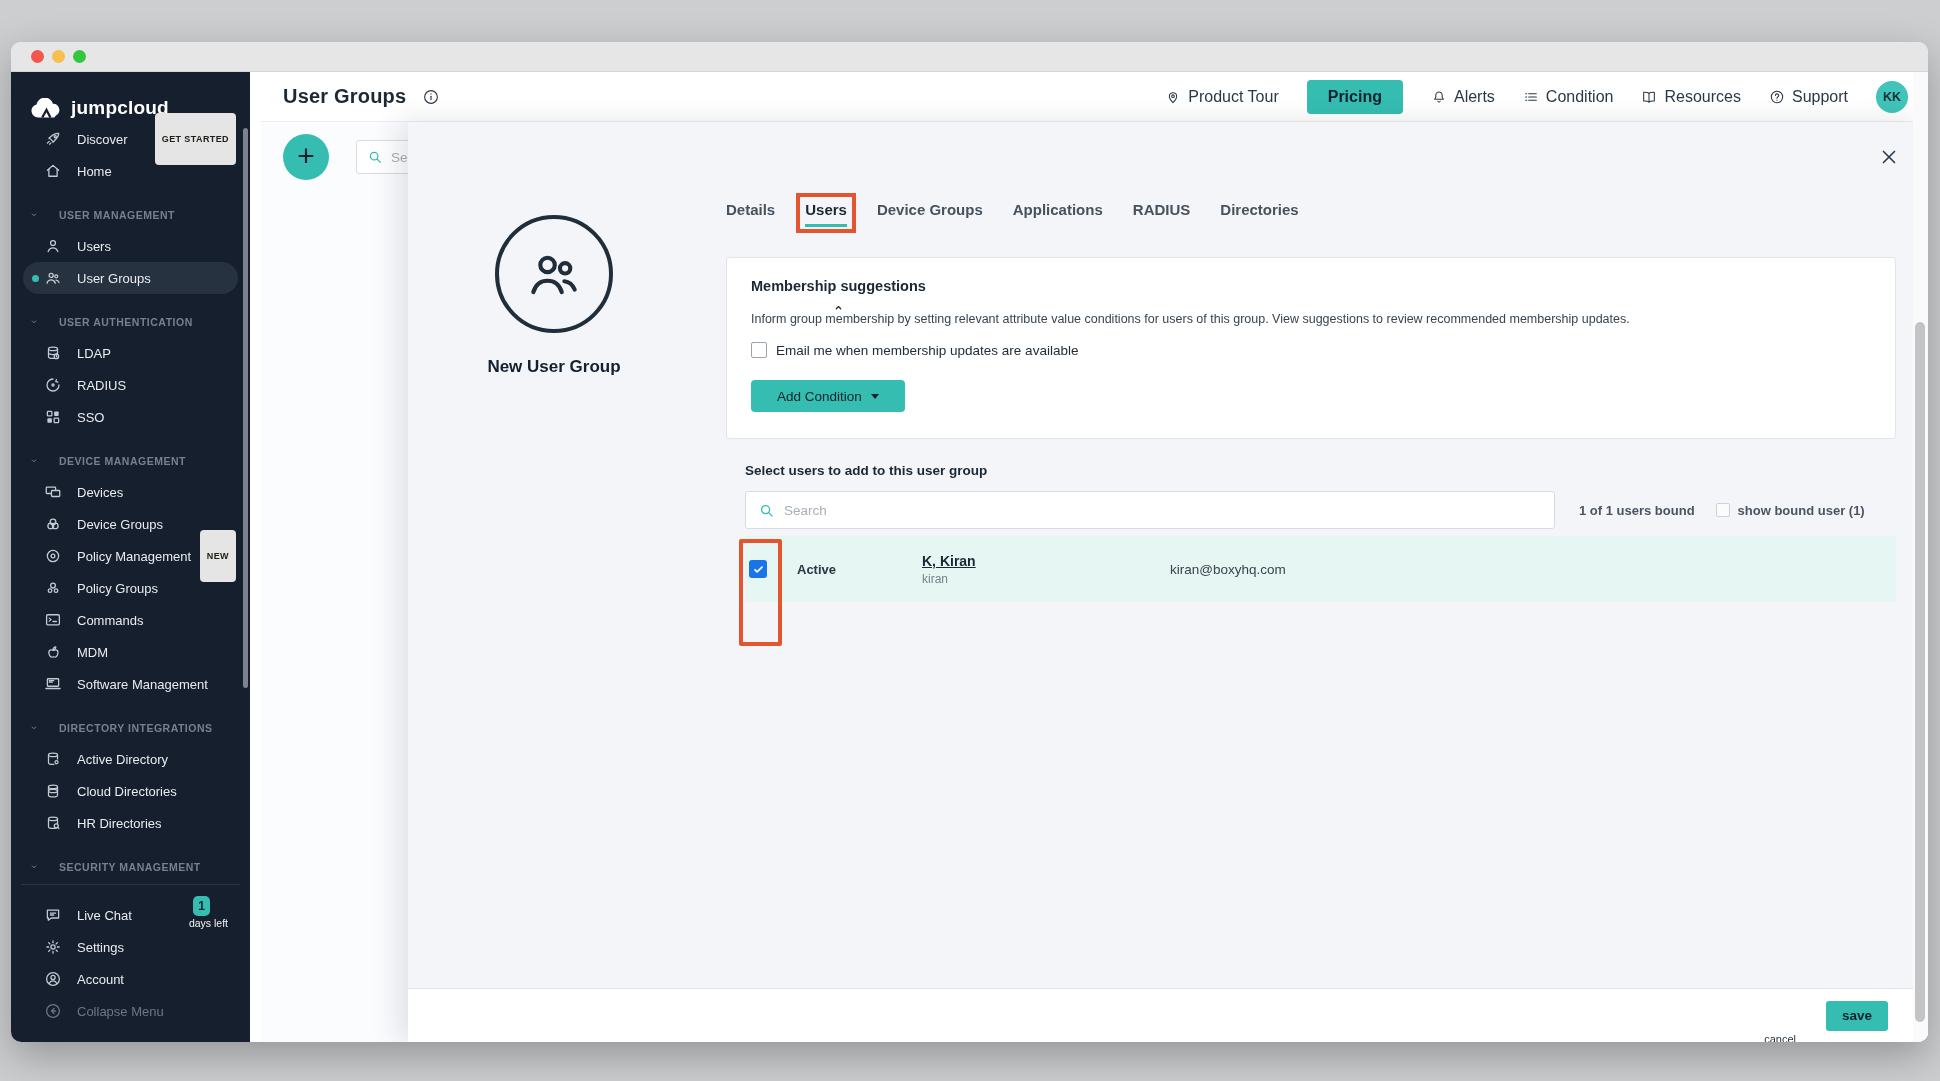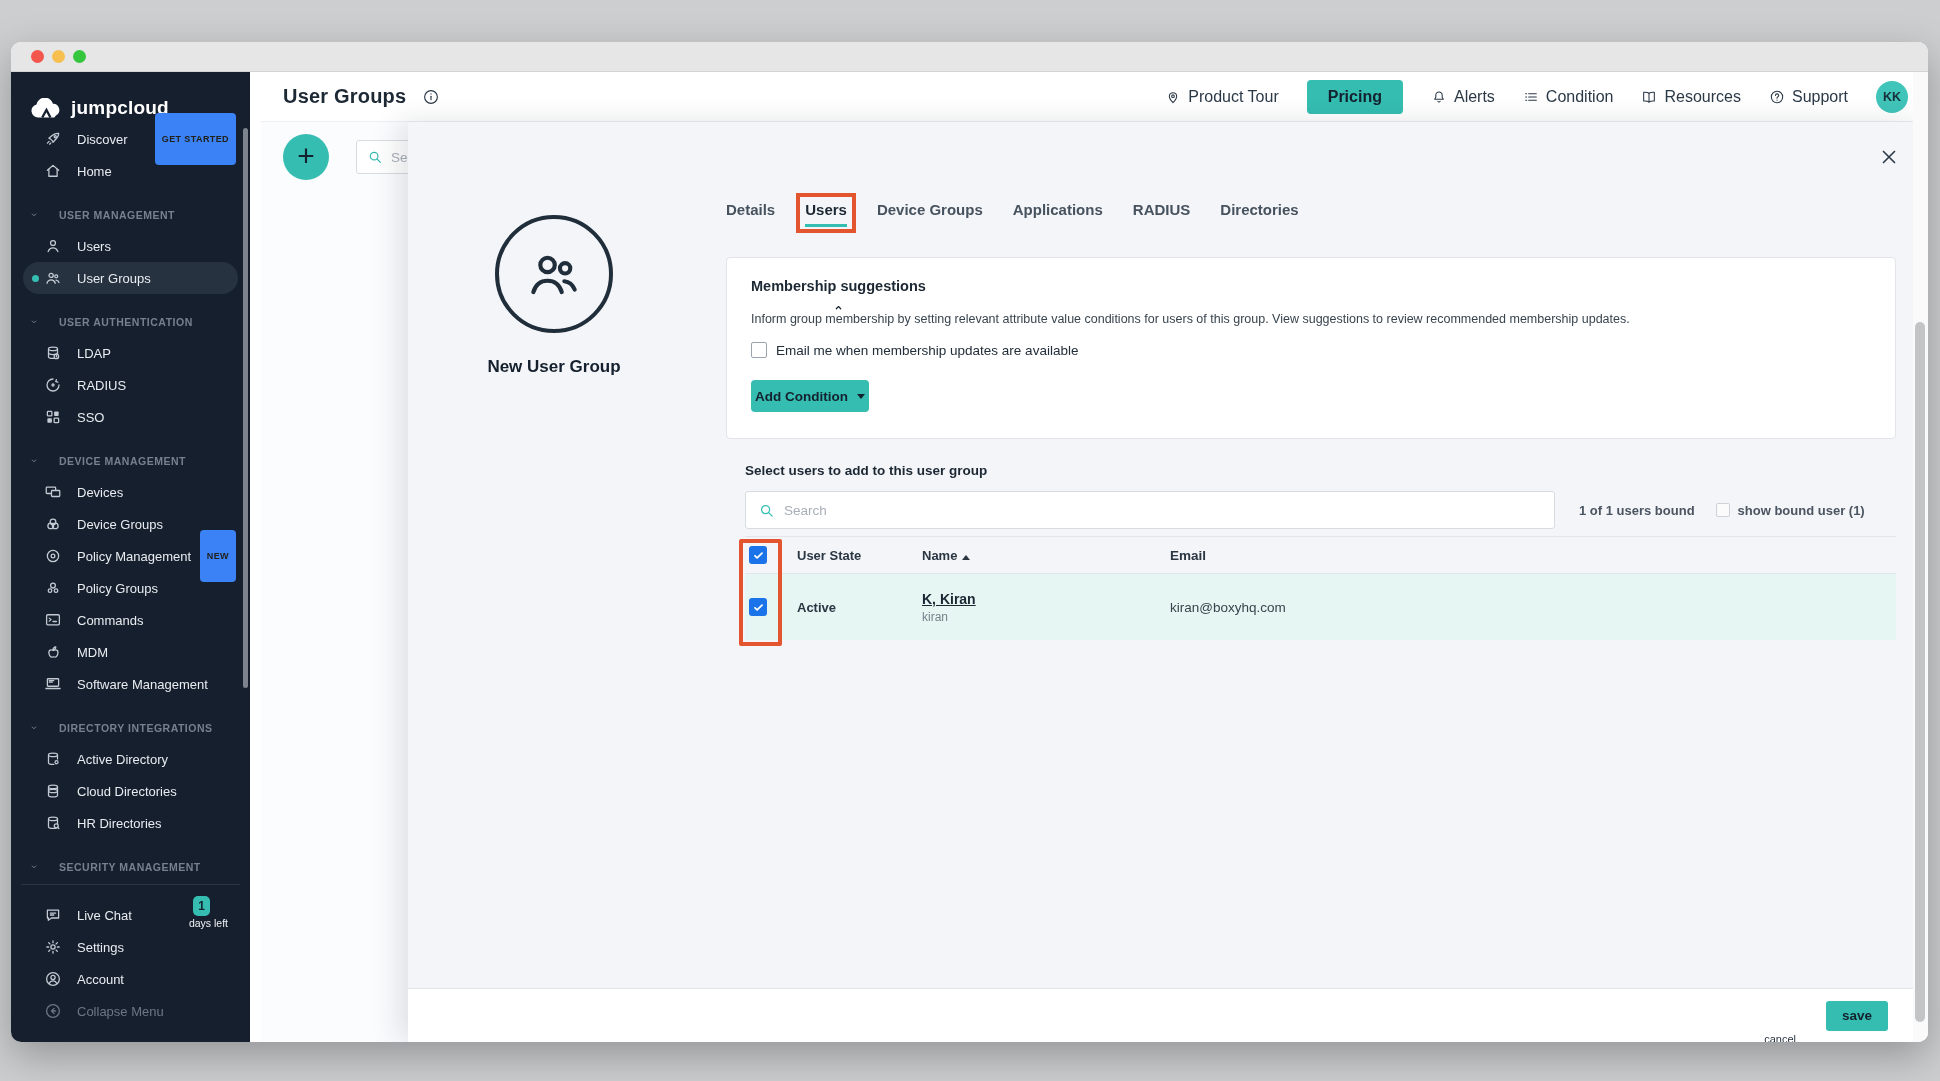--- a/index.html
+++ b/index.html
@@ -24,21 +24,21 @@
   .nav-row { position:relative; height:32px; display:flex; align-items:center; padding-left:33px;
              color:#e8ecf0; font-size:13px; cursor:pointer; }
   .nav-row .ic { width:18px; display:flex; color:#c3cad3; margin-right:15px; flex:0 0 18px; }
   .nav-row.active { margin:0 12px; padding-left:21px; border-radius:17px; background:#273240; }
   .nav-row.active::before { content:""; position:absolute; left:9px; top:13px; width:7px; height:7px;
                             border-radius:50%; background:#35bdb1; }
   .nav-row.muted, .nav-row.muted .ic { color:#6d7684; }
   .sec-title { height:30px; margin-top:13px; display:flex; align-items:center; gap:19px; padding-left:17px;
                color:#76808f; font-size:10.5px; font-weight:700; letter-spacing:.5px; }
   .sec-title .ic { width:12px; display:flex; color:#76808f; }
-  .badge-tan { margin-left:auto; margin-right:14px; background:#3b82f6; color:#22201a;
+  .badge-tan { margin-left:auto; margin-right:14px; background:#e5e5e5; color:#22201a;
                font-size:9px; font-weight:800; letter-spacing:.4px; padding:21px 7px; border-radius:4px; }
   .side-divider { position:absolute; left:10px; right:10px; top:812px; height:1px; background:#2c3542; }
   .side-footer { position:absolute; left:0; right:0; top:813px; padding-top:14px; }
   .lc-badge { position:absolute; right:40px; top:-3px; width:17px; height:20px; background:#35bdb1;
               border-radius:5px; color:#15222e; font-weight:700; font-size:12px;
               display:flex; align-items:center; justify-content:center; }
   .lc-cap { position:absolute; right:22px; top:18px; font-size:10.5px; color:#f2f4f6; }
   .side-scroll { position:absolute; right:2px; top:56px; width:5px; height:560px;
                  background:#878e99; border-radius:3px; opacity:.9; }
 
@@ -87,22 +87,22 @@
   .membership-card { position:absolute; left:318px; top:135px; width:1170px; height:182px;
                      background:#fff; border:1px solid #e2e4e9; border-radius:4px; }
   .mc-head { position:absolute; left:24px; top:20px; display:flex; align-items:center; gap:6px;
              font-size:14.5px; font-weight:700; color:#1b2733; cursor:pointer;flex-direction:column; }
   .mc-head .ic { display:flex; color:#1b2733; }
   .mc-desc { position:absolute; left:24px; top:54px; font-size:12.5px; color:#39444e; }
   .mc-checkrow { position:absolute; left:24px; top:84px; display:flex; align-items:center; gap:9px;
                  font-size:13.5px; color:#222e39; }
   .cb-empty { width:16px; height:16px; background:#fff; border:1.5px solid #9aa4ae; border-radius:2px; cursor:pointer; }
   .mc-btn { position:absolute; left:24px; top:122px; height:32px; background:#35bdb1; color:#13222e;
-            font-size:13.5px; font-weight:700; border-radius:4px; display:flex; align-items:center;
-            gap:9px; padding:0 4px; cursor:pointer; }
+            font-size:13.5px; font-weight:400; border-radius:4px; display:flex; align-items:center;
+            gap:9px; padding:0 26px; cursor:pointer; }
   .tri-down { width:0; height:0; border-left:4.5px solid transparent; border-right:4.5px solid transparent;
               border-top:5.5px solid #13222e; }
 
   .select-heading { position:absolute; left:337px; top:341px; font-size:13.5px; font-weight:700; color:#1b2733; }
   .search-row { position:absolute; left:337px; top:369px; width:1151px; height:38px; display:flex; align-items:center; }
   .dsearch { width:810px; height:38px; background:#fff; border:1px solid #d8dce2; border-radius:3px;
              display:flex; align-items:center; padding-left:12px; gap:9px; }
   .dsearch .ic { color:#35bdb1; display:flex; }
   .dsearch input { border:none; outline:none; font-size:13.5px; color:#39444e; width:600px;
                    font-family:"Liberation Sans", sans-serif; background:transparent; }
@@ -553,32 +553,20 @@
             </svg>
           </span>
         <input placeholder="Search" style="">
       </div>
       <span class="bound-text">1 of 1 users bound</span>
       <span class="cb-light"></span>
       <span class="show-bound">show bound user (1)</span>
     </div>
 
     <div class="utable" id="utable">
-        <div class="trow thead">
-          <div class="tcell-check">
-            <span class="cb-blue">
-              <svg width="13" height="13" viewBox="0 0 24 24" fill="none" stroke="#ffffff" stroke-width="3.2" stroke-linecap="round" stroke-linejoin="round">
-                <path d="M5.5 12.5l4 4 9-9"></path>
-              </svg>
-            </span>
-          </div>
-          <div class="tcell-state">User State</div>
-          <div class="tcell-name">Name<span class="sort-arrow"></span></div>
-          <div class="tcell-email">Email</div>
-        </div>
         <div class="trow tdata">
           <div class="tcell-check">
             <span class="cb-blue">
               <svg width="13" height="13" viewBox="0 0 24 24" fill="none" stroke="#ffffff" stroke-width="3.2" stroke-linecap="round" stroke-linejoin="round">
                 <path d="M5.5 12.5l4 4 9-9"></path>
               </svg>
             </span>
           </div>
           <div class="tcell-state state-cell">Active</div>
           <div class="tcell-name">

